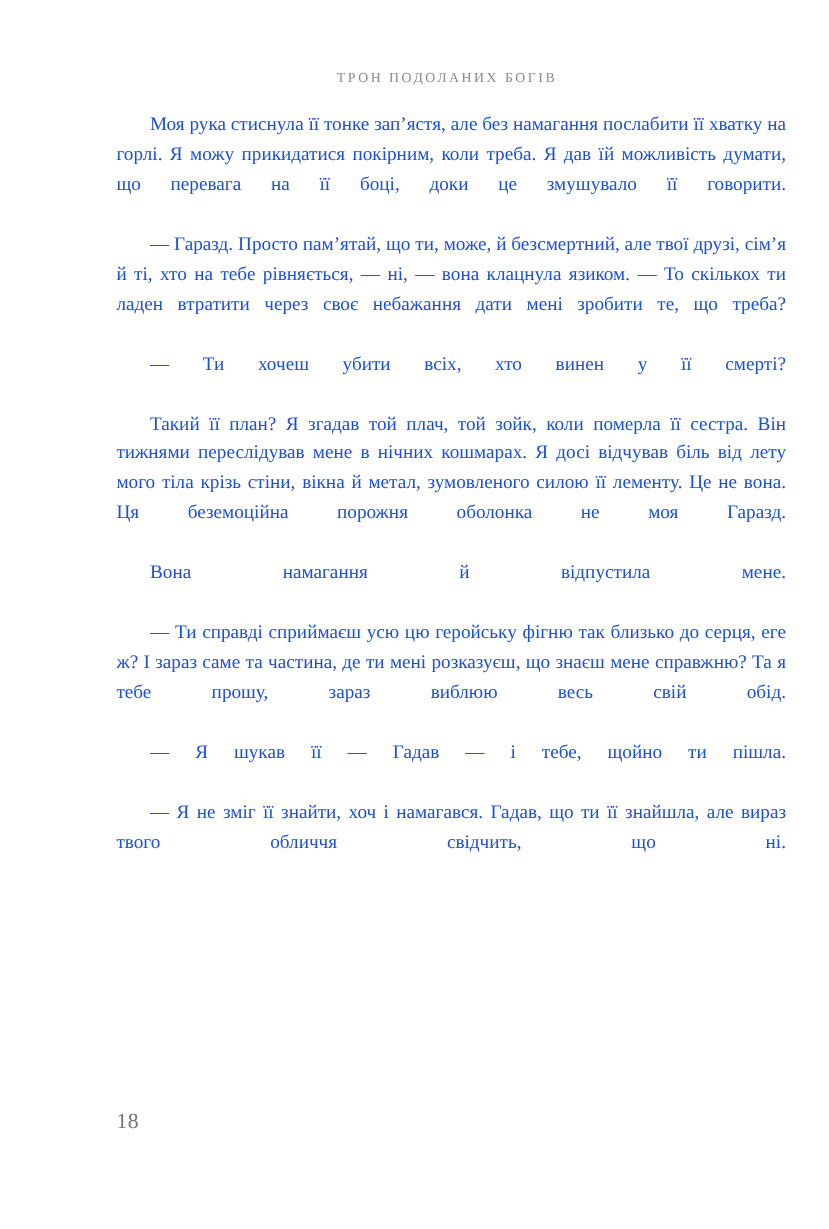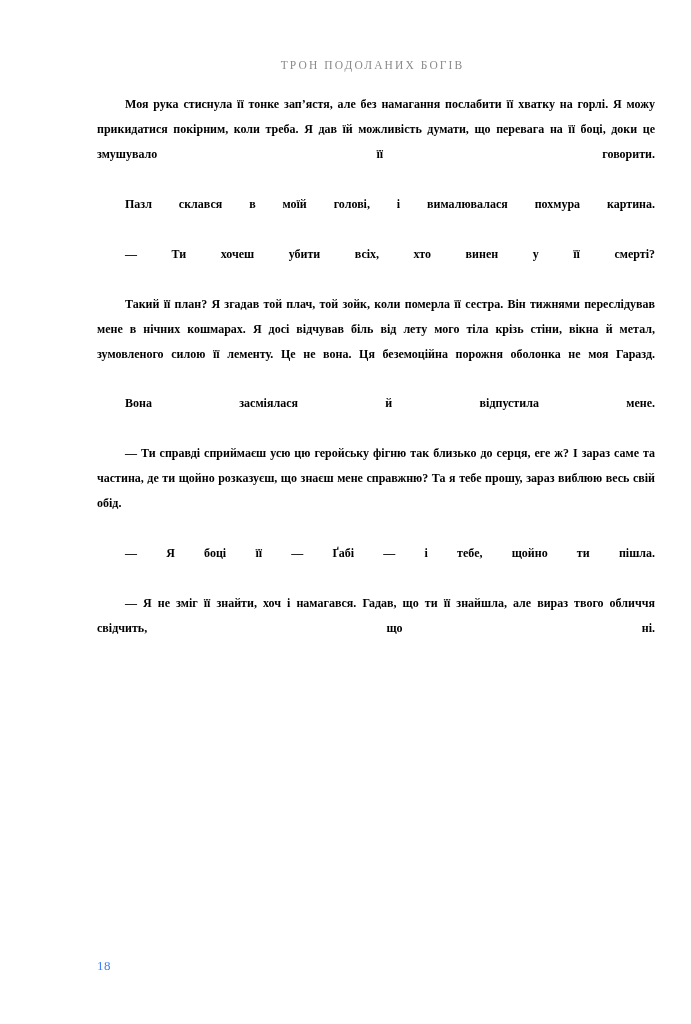--- a/index.html
+++ b/index.html
@@ -41,64 +41,63 @@
   
   .text-block {
     position: absolute;
     top: 88px;
     left: 70px;
     width: 558px;
   }
 
   .text-block p {
     margin: 0;
-    font-size: 12px;
+    font-size: 16px;
     line-height: 24.95px;
     text-align: justify;
     text-justify: inter-word;
     text-indent: 28px;
     hyphens: manual;
     -webkit-hyphens: manual;
     word-spacing: 0px;
-    color: #000000;
-    font-weight: bold;
+    color: #1d4ed8;
   }
 
   
   .text-block p::after {
     content: "";
     display: inline-block;
     width: 100%;
   }
 
   
   .folio {
     position: absolute;
     left: 70px;
-    top: 952px;
-    font-size: 13px;
+    top: 920px;
+    font-size: 18px;
     line-height: 20px;
-    color: #3b82f6;
+    color: #737373;
     letter-spacing: 0.4px;
   }
 </style>
 </head>
 <body>
 
 <div class="page">
 
   <div class="running-head">Трон подоланих богів</div>
 
   <div class="text-block">
     <p>Моя рука стиснула її тонке зап’ястя, але без намагання послабити її хватку на горлі. Я можу прикидатися покірним, коли треба. Я дав їй можливість думати, що перевага на її боці, доки це змушувало її говорити.</p>
-    <p>Пазл склався в моїй голові, і вималювалася похмура картина.</p>
+    <p>— Гаразд. Просто пам’ятай, що ти, може, й безсмертний, але твої друзі, сім’я й ті, хто на тебе рівняється, — ні, — вона клацнула язиком. — То скількох ти ладен втратити через своє небажання дати мені зробити те, що треба?</p>
     <p>— Ти хочеш убити всіх, хто винен у її смерті?</p>
     <p>Такий її план? Я згадав той плач, той зойк, коли померла її сестра. Він тижнями переслідував мене в нічних кошмарах. Я досі відчував біль від лету мого тіла крізь стіни, вікна й метал, зумовленого силою її лементу. Це не вона. Ця беземоційна порожня оболонка не моя Гаразд.</p>
-    <p>Вона засміялася й відпустила мене.</p>
-    <p>— Ти справді сприймаєш усю цю геройську фігню так близько до серця, еге ж? І зараз саме та частина, де ти щойно розказуєш, що знаєш мене справжню? Та я тебе прошу, зараз виблюю весь свій обід.</p>
-    <p>— Я боці її — Ґабі — і тебе, щойно ти пішла.</p>
+    <p>Вона намагання й відпустила мене.</p>
+    <p>— Ти справді сприймаєш усю цю геройську фігню так близько до серця, еге ж? І зараз саме та частина, де ти мені розказуєш, що знаєш мене справжню? Та я тебе прошу, зараз виблюю весь свій обід.</p>
+    <p>— Я шукав її — Гадав — і тебе, щойно ти пішла.</p>
     <p>— Я не зміг її знайти, хоч і намагався. Гадав, що ти її знайшла, але вираз твого обличчя свідчить, що ні.</p>
 
   </div>
 
   <div class="folio">18</div>
 
 </div>
 
 </body></html>

